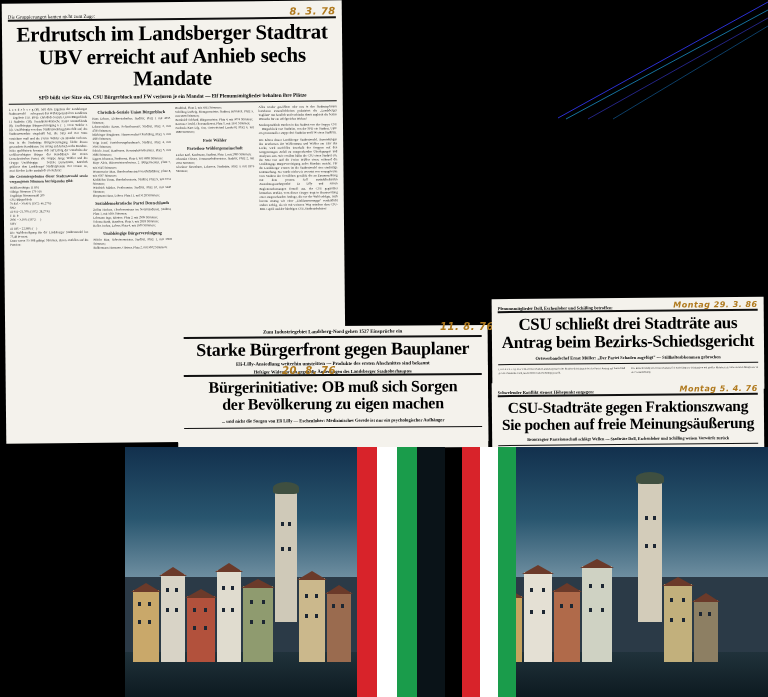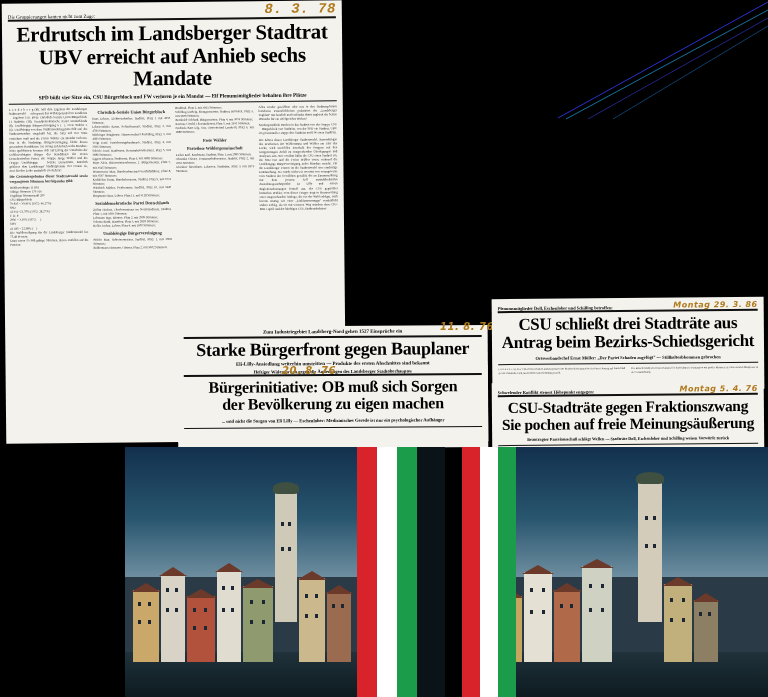--- a/index.html
+++ b/index.html
@@ -54,21 +54,21 @@
     padding: 4px 6px 4px 6px;
     transform: rotate(-0.6deg);
   }
   #clip-main .toprow {
     display: flex;
     justify-content: space-between;
     align-items: flex-end;
     height: 12px;
   }
   #clip-main .toprow .lbl { font-size: 5px; }
-  #clip-main .toprow .date { font-size: 14px; font-family: Liberation Mono, monospace; }
+  #clip-main .toprow .date { font-size: 10px; }
   #clip-main h1 {
     margin: 2px 0 0 0;
     font-size: 21px;
     text-align: center;
     line-height: 1.08;
   }
   #clip-main h1 .l2 { display: block; }
   #clip-main .sub {
     font-size: 5.2px;
     font-weight: bold;

